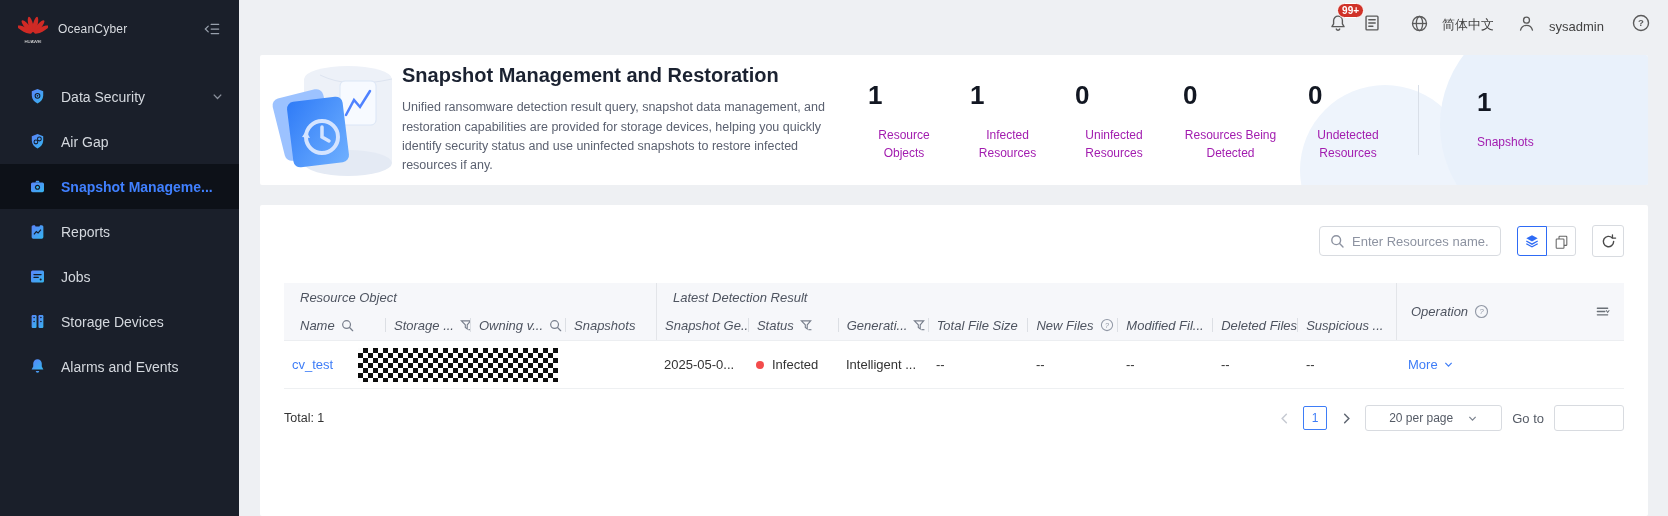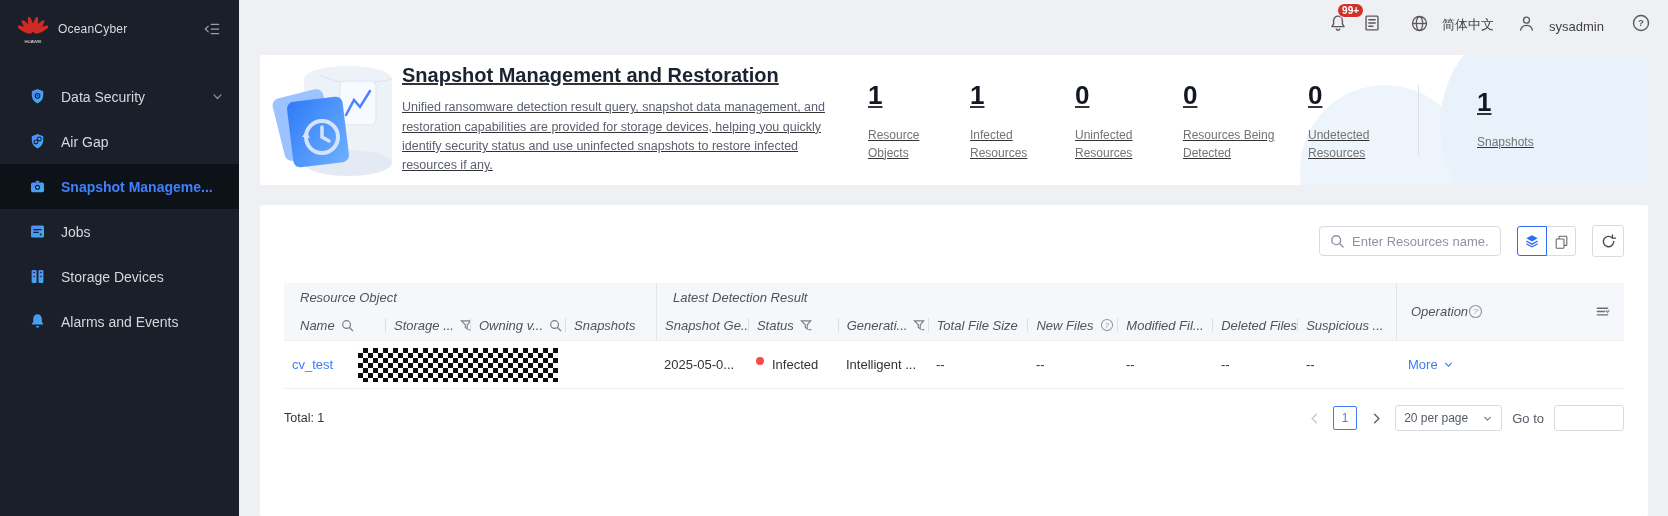--- a/index.html
+++ b/index.html
@@ -20,33 +20,33 @@
   .nav-item .lbl { flex:1; white-space:nowrap; overflow:hidden; }
   .nav-item .chev { width:14px; height:14px; display:flex; }
   .nav-item.active { background:#0d1118; color:#4080ff; font-weight:bold; }
   
   .topbar { position:absolute; left:239px; right:0; top:0; height:46px; display:flex; align-items:center; justify-content:flex-end; padding-right:16px; z-index:4; }
   .tb-ic { display:flex; align-items:center; cursor:pointer; position:relative; }
   .tb-group { display:flex; align-items:flex-end; gap:12px; font-size:13px; color:#424242; cursor:pointer; }
   .gap12{margin-left:12px} .gap22{margin-left:22px} .gap26{margin-left:26px}
   .badge { position:absolute; top:-9px; left:10px; background:#d03228; color:#fff; font-size:10px; font-weight:bold; line-height:13px; padding:0 4px; border-radius:8px; border:1px solid #fff; }
   
-  .hero { position:absolute; left:260px; top:55px; width:1388px; height:130px; background:#fff; border-radius:2px; overflow:hidden; display:flex; align-items:center;text-decoration:underline; }
+  .hero { position:absolute; left:260px; top:55px; width:1388px; height:130px; background:#fff; border-radius:2px; overflow:hidden; display:flex; align-items:center; }
   .deco { position:absolute; z-index:0; }
   .deco-c1 { left:1180px; top:-45px; width:230px; height:230px; border-radius:50%; background:#e9f1fb; }
   .deco-c2 { left:1040px; top:30px; width:170px; height:170px; border-radius:50%; background:#eef4fc; }
   .deco-sq { left:1255px; top:-70px; width:210px; height:210px; background:#ddeafa; opacity:.55; transform:rotate(45deg); }
   .hero-illus { width:140px; height:130px; flex:none; position:relative; z-index:1; }
   .hero-text { width:468px; padding-left:2px; position:relative; z-index:1; }
   .hero-title { font-size:20px; font-weight:bold; color:#1b2231; margin-bottom:11px; }
   .hero-desc { font-size:12.5px; color:#5b6170; line-height:1.55; width:442px; }
   .stats { display:flex; align-items:flex-start; position:relative; z-index:1; padding-top:4px; }
   .stat { margin-right:30px; }
   .stat-val { font-size:26px; font-weight:bold; color:#121722; line-height:1; }
-  .stat-lbl { font-size:12px; color:#737373; margin-top:19px; line-height:1.45; }
+  .stat-lbl { font-size:12px; color:#a21caf; margin-top:19px; line-height:1.45;text-align:center; }
   .w72{width:72px} .w75{width:75px} .w78{width:78px} .w95{width:95px} .w80{width:80px}
   .divider-v { width:1px; height:70px; background:#d9dfe8; align-self:center; position:relative; z-index:1; }
   .snap-stat { margin-left:58px; position:relative; z-index:1; }
   
   .panel { position:absolute; left:260px; top:205px; width:1388px; height:311px; background:#fff; border-radius:2px; padding:20px 24px 0; }
   .toolbar { display:flex; justify-content:flex-end; align-items:center; height:32px; }
   .search { width:182px; height:30px; border:1px solid #d8dbe0; border-radius:4px; display:flex; align-items:center; padding:0 10px; gap:6px; background:#fff; }
   .search input { border:0; outline:0; flex:1; font-size:13px; color:#1d4ed8; min-width:0; background:transparent; }
   .search input::placeholder { color:#8d93a1; }
   .btn-group { display:flex; margin-left:16px; }
@@ -59,38 +59,38 @@
   .thead { margin-top:26px; background:#f6f7fa; display:flex; height:58px; border-bottom:1px solid #eceef1; }
   .hgroup { height:100%;font-style:italic; }
   .g1 { width:372px; }
   .g2 { width:740px; border-left:1px solid #e3e5e9; }
   .gop { flex:1; border-left:1px solid #e3e5e9; display:flex; align-items:center; justify-content:space-between; padding:0 14px; }
   .glabel { height:26px; line-height:30px; padding-left:16px; font-size:13px; color:#4e5460; white-space:nowrap; }
   .subrow { display:flex; height:32px; align-items:center; }
   .th { display:flex; align-items:center; gap:6px; padding:0 8px; font-size:13px; color:#4e5460; height:100%; position:relative; white-space:nowrap; overflow:hidden; }
   .th:not(:last-child)::after { content:''; position:absolute; right:0; top:9px; height:14px; width:1px; background:#dcdfe4; }
   .pl16 { padding-left:16px; }
-  .op-label { display:flex; align-items:center; font-size:13px; color:#4e5460; }
+  .op-label { display:flex; align-items:center; gap:6px; font-size:13px; color:#4e5460; }
   
   .trow { display:flex; align-items:center; height:48px; border-bottom:1px solid #eef0f2; position:relative; font-size:13px; color:#333; }
   .td { padding:0 8px; white-space:nowrap; overflow:hidden; }
   .link { color:#3e7df7; cursor:pointer; }
   .redact { position:absolute; left:74px; top:7px; width:200px; height:34px;
     background-image:conic-gradient(#0b0b0b 90deg,#fdfdfd 90deg 180deg,#0b0b0b 180deg 270deg,#fdfdfd 270deg);
     background-size:10px 10px; }
-  .status-cell { display:flex; align-items:flex-start; }
+  .status-cell { display:flex; align-items:center; }
   .status-dot { width:8px; height:8px; border-radius:50%; background:#f34b4b; margin-right:8px; flex:none; }
   .op-cell { flex:1; display:flex; align-items:center; padding-left:12px; }
   .more { color:#3e7df7; display:flex; align-items:center; gap:5px; cursor:pointer; }
   
   .pagination { display:flex; align-items:center; margin-top:16px; font-size:12.5px; color:#333; }
   .pag-right { margin-left:auto; display:flex; align-items:center; gap:10px; }
   .pg-arrow { width:18px; height:18px; display:flex; align-items:center; justify-content:center; cursor:pointer; }
   .page-btn { width:24px; height:24px; border:1px solid #3e7df7; color:#3e7df7; border-radius:2px; display:flex; align-items:center; justify-content:center; font-size:12px; cursor:pointer; }
-  .pp-select { height:26px; border:1px solid #d8dbe0; border-radius:3px; display:flex; align-items:center; padding:0 8px; gap:14px; color:#555b66; font-size:12px; background:#fff; cursor:pointer; }
+  .pp-select { height:26px; border:1px solid #d8dbe0; border-radius:3px; display:flex; align-items:center; padding:0 23px; gap:14px; color:#555b66; font-size:12px; background:#fff; cursor:pointer; }
   .goto-label { color:#555b66; font-size:13px; }
   .goto-input { width:70px; height:26px; border:1px solid #d8dbe0; border-radius:3px; outline:none; padding:0 6px; font-size:12px; }
   svg { display:block; }
 </style>
 </head>
 <body>
 
 <svg width="0" height="0" style="position:absolute">
   <defs>
     <linearGradient id="bgrad" x1="0" y1="0" x2="1" y2="1">
@@ -156,20 +156,30 @@
     <div class="nav-item active">
       <span class="ic">
         <svg width="19" height="19" viewBox="0 0 24 24">
             <path d="M9.2 6.8l1.2-2.2h3.2l1.2 2.2z" fill="url(#bgrad)"></path>
             <rect x="3.8" y="6.8" width="16.4" height="12.4" rx="2" fill="url(#bgrad)"></rect>
             <circle cx="12" cy="13" r="3.2" fill="#141a26"></circle>
             <circle cx="12" cy="13" r="1.7" fill="#35b5ee"></circle>
           </svg>
       </span>
       <span class="lbl">Snapshot Manageme...</span>
+    </div>
+    <div class="nav-item">
+      <span class="ic">
+        <svg width="19" height="19" viewBox="0 0 24 24">
+            <rect x="4.6" y="4" width="14.8" height="17" rx="2" fill="url(#bgrad)"></rect>
+            <rect x="9" y="2.4" width="6" height="3.2" rx="1" fill="#141a26"></rect>
+            <path d="M7.5 15.5l3-3.4 2.2 1.8 3.6-4.4" fill="none" stroke="#141a26" stroke-width="1.5"></path>
+          </svg>
+      </span>
+      <span class="lbl">Reports</span>
     </div>
     <div class="nav-item">
       <span class="ic">
         <svg width="19" height="19" viewBox="0 0 24 24">
             <rect x="3.8" y="4.4" width="16.4" height="15.2" rx="2" fill="url(#bgrad)"></rect>
             <path d="M7.5 9.5h9M7.5 13h5.5" stroke="#141a26" stroke-width="1.6" stroke-linecap="round"></path>
             <circle cx="16" cy="15.8" r="1.3" fill="#141a26"></circle>
           </svg>
       </span>
       <span class="lbl">Jobs</span>

